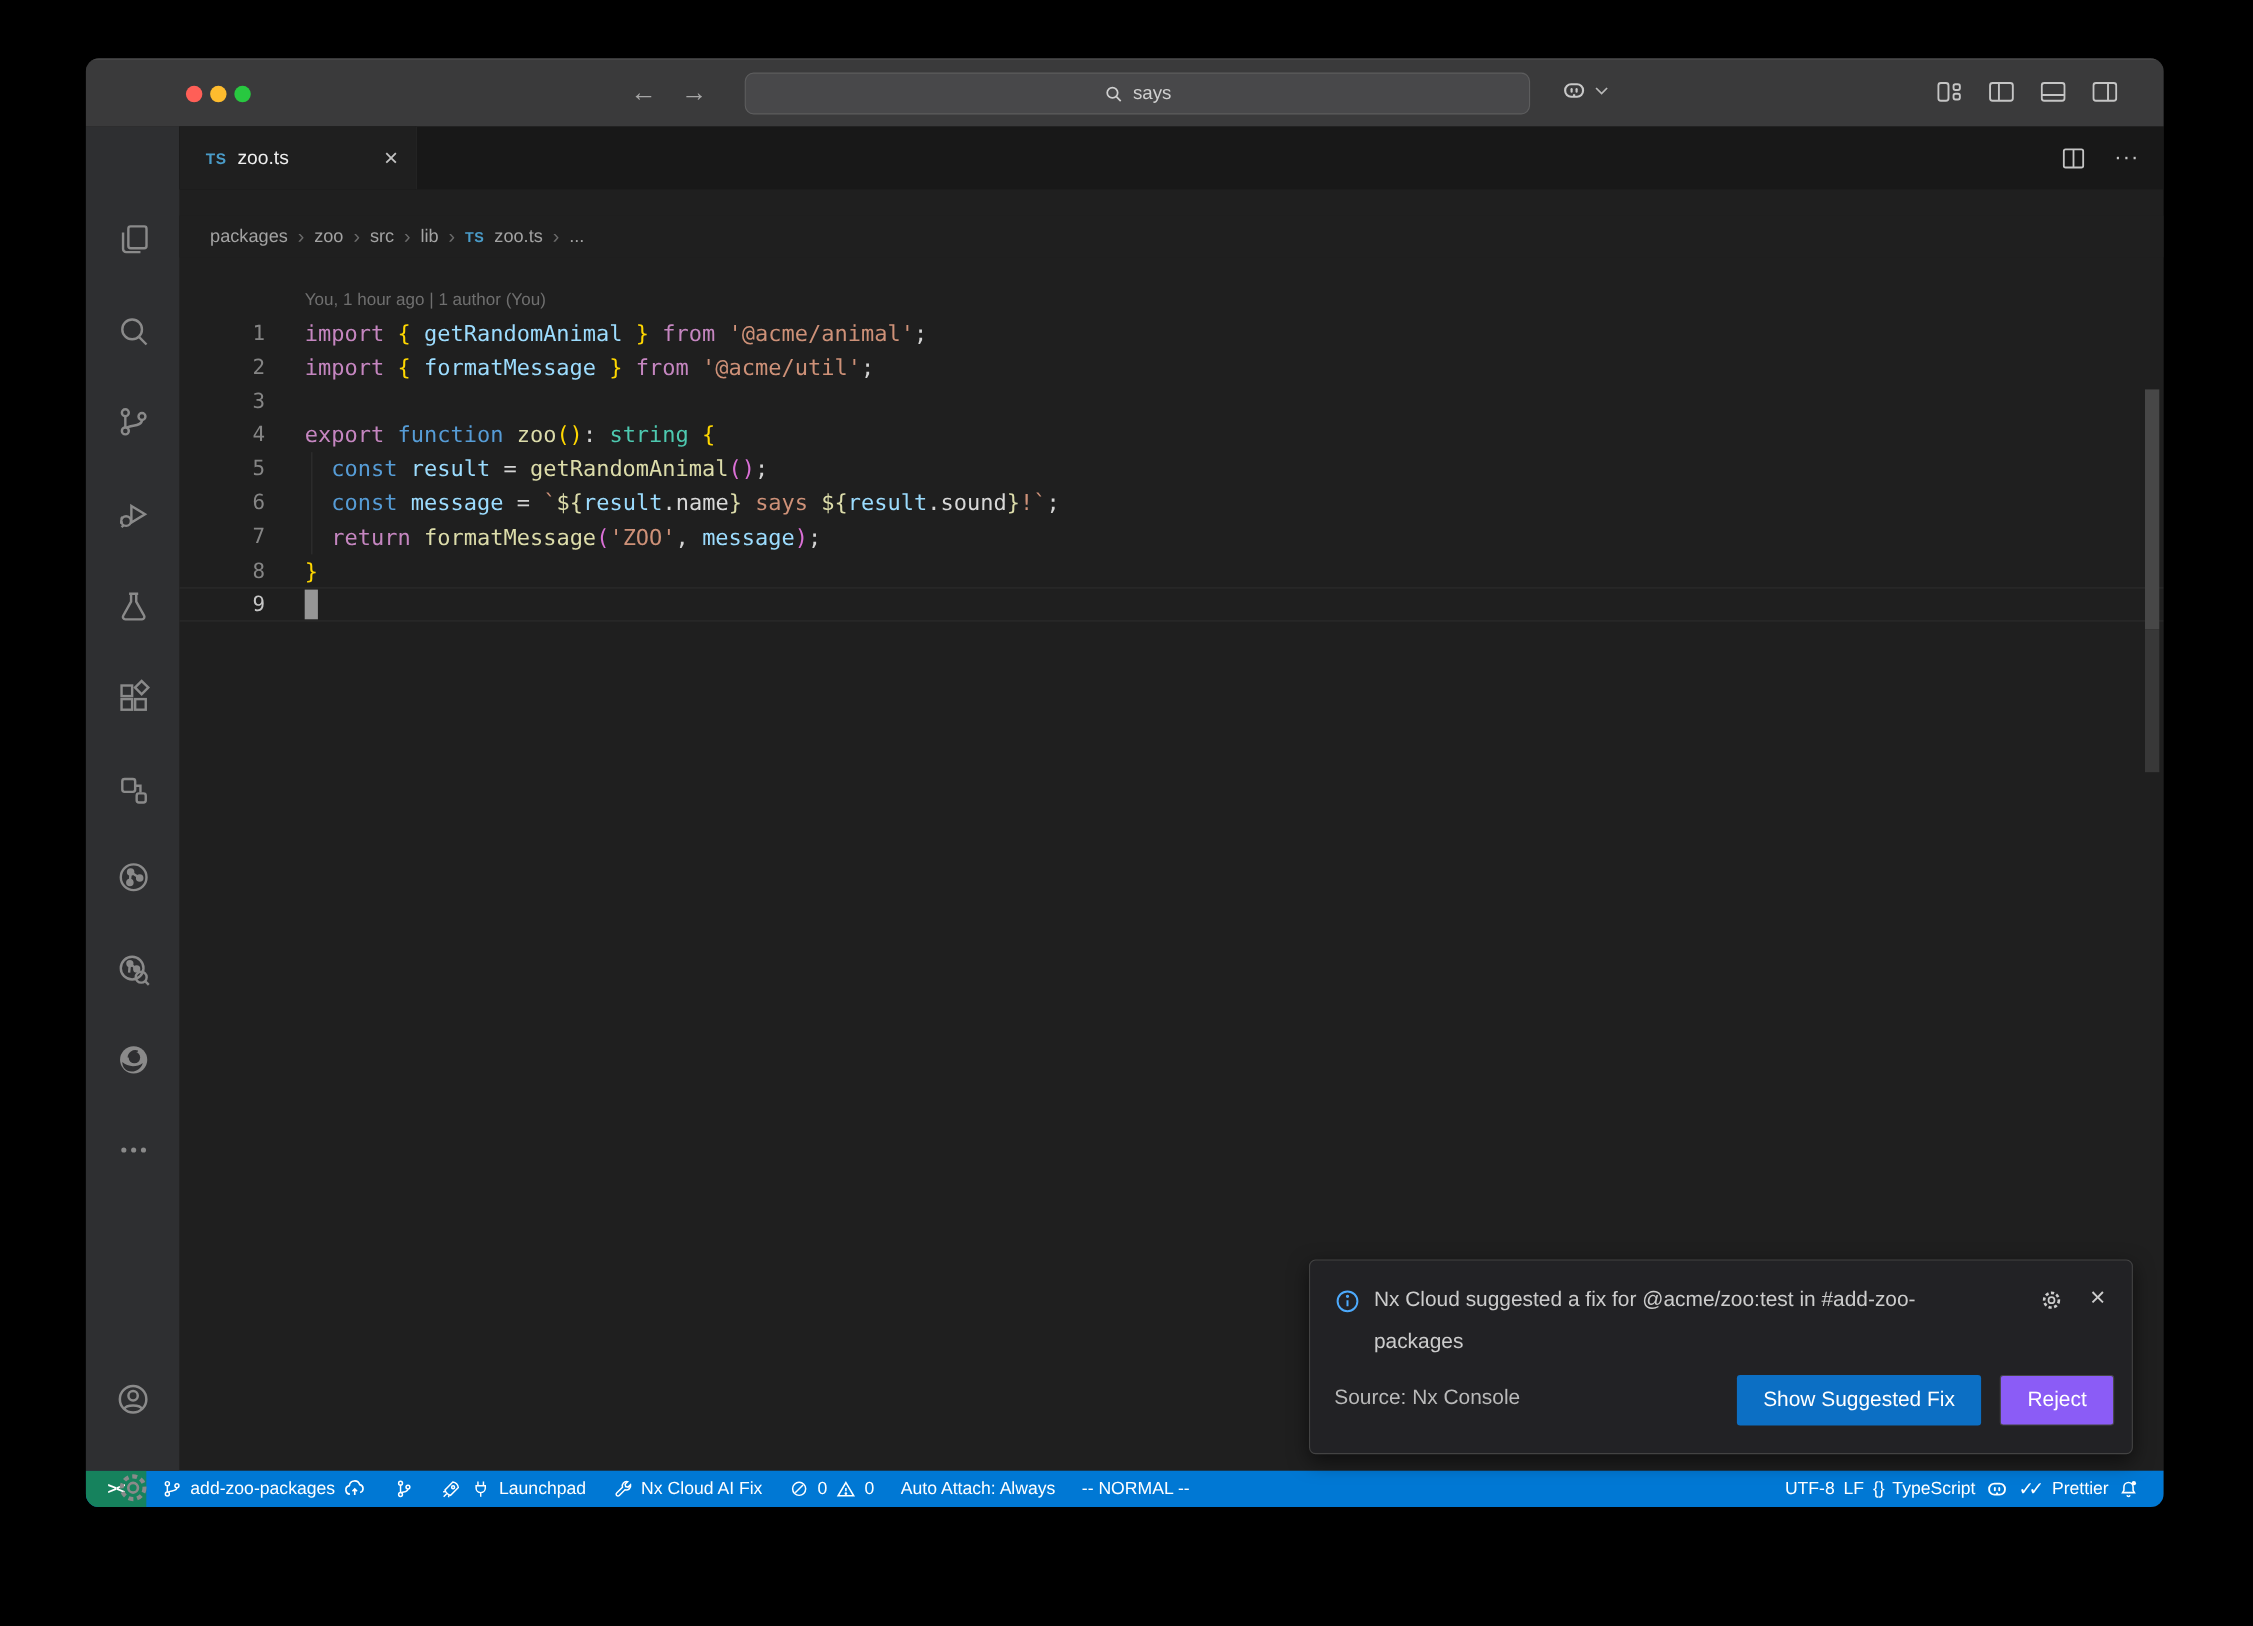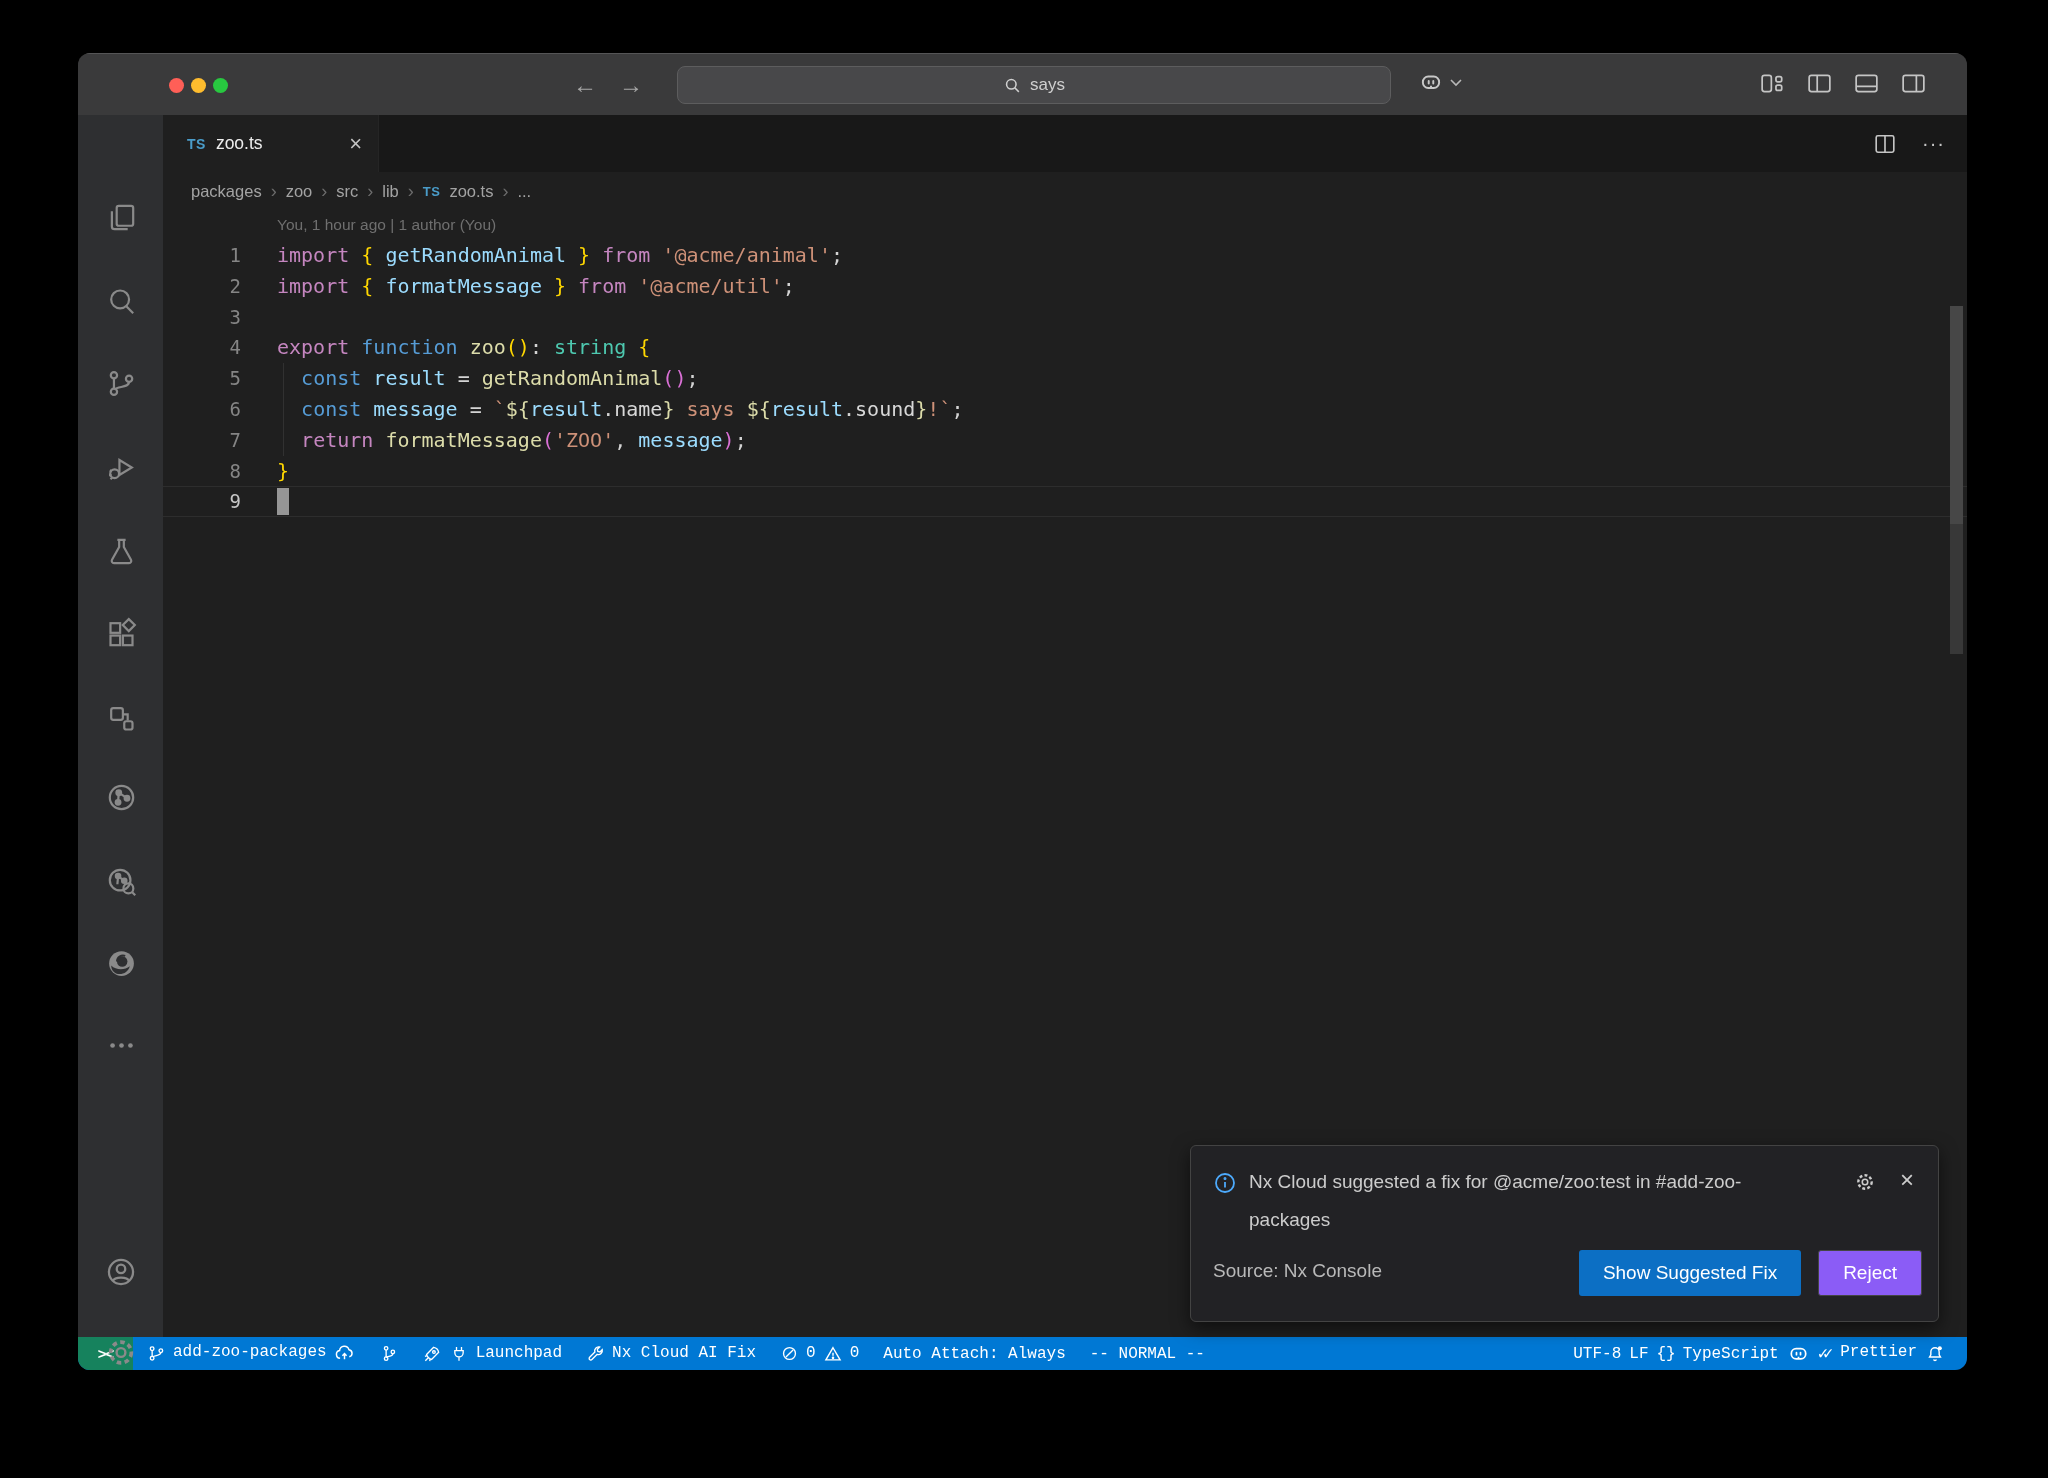--- a/index.html
+++ b/index.html
@@ -16,21 +16,21 @@
   .nav-arrows span{cursor:default;}
   .searchbox { position:absolute; left:599px; top:12px; width:714px; height:38px; background:#48484a;
                border:1px solid #5d5d5e; border-radius:8px; display:flex; align-items:center; justify-content:center;
                color:#cfcfcf; font-size:17px; gap:8px; }
   .copilot-menu { position:absolute; left:1340px; top:15px; display:flex; align-items:center; gap:6px; color:#c8c8c8; }
   .layout-controls { position:absolute; right:42px; top:20px; display:flex; gap:24px; align-items:center; }
   
   .main { flex:1; display:flex; min-height:0; }
   .activitybar { width:85px; background:#2e2f31; position:relative; flex:none; }
   .ab-icon { position:absolute; left:26px; width:34px; height:34px; display:flex; align-items:center; justify-content:center; }
-  .editorcol { flex:1; display:flex; flex-direction:column; position:relative; min-width:0; }
+  .editorcol { flex:1; display:flex; flex-direction:column; position:relative; min-width:0;gap:24px; }
   
   .tabbar { height:57px; background:#181818; display:flex; align-items:stretch; flex:none; position:relative; }
   .tab { width:216px; background:#1f1f1f; display:flex; align-items:center; padding:0 16px 0 24px; gap:10px; border-right:1px solid #252525; }
   .ts-badge { color:#4a9cc9; font-size:14px; font-weight:bold; letter-spacing:.5px; }
   .tab-label { color:#eeeeee; font-size:17.5px; }
   .tab-close { margin-left:auto; color:#c3c3c3; font-size:22px; line-height:22px; }
   .tab-actions { position:absolute; right:22px; top:0; height:57px; display:flex; align-items:center; gap:26px; color:#c5c5c5; }
   
   .breadcrumb { height:38px; display:flex; align-items:center; padding-left:28px; gap:9px; color:#a3a3a3; font-size:16.5px; flex:none; background:#1f1f1f; }
   .breadcrumb .sep { color:#6c6c6c; font-size:18px; }
@@ -45,21 +45,21 @@
   .ltext { padding-left:36px; white-space:pre; position:relative; }
   .cursor { position:absolute; left:36px; top:1px; width:12px; height:27px; background:#969696; }
   .indent-guide { position:absolute; left:120px; top:153px; width:1px; height:93px; background:#313131; }
   .scroll-seg1 { position:absolute; right:4px; top:96px; width:13px; height:218px; background:#474747; }
   .scroll-seg2 { position:absolute; right:4px; top:314px; width:13px; height:130px; background:#383838; }
   
   .statusbar { height:33px; background:#0078d4; display:flex; align-items:stretch; color:#fff; font-size:16px; flex:none; }
   .sb-remote { width:55px; background:#16825d; display:flex; align-items:center; justify-content:center; font-weight:bold; letter-spacing:-1px; font-size:15px; flex:none; }
   .sb-left { display:flex; align-items:center; gap:16px; padding-left:10px; flex:1; min-width:0; }
   .sb-right { display:flex; align-items:center; padding-right:18px; }
-  .sb-item { display:flex; gap:7px; padding:0 4px; white-space:nowrap;font-family:Liberation Mono, monospace; }
+  .sb-item { display:flex; align-items:center; gap:7px; padding:0 4px; white-space:nowrap; }
   .sb-item svg { display:block; }
   .checks { letter-spacing:-5px; font-size:17px; padding-right:5px; }
   
   .toast { position:absolute; left:1112px; top:1092px; width:749px; height:177px; background:#222225;
            border:1px solid #434343; border-radius:6px; box-shadow:0 6px 18px rgba(0,0,0,.55); z-index:30; }
   .toast-msg { position:absolute; left:58px; top:17px; width:560px; color:#cccccc; font-size:19px; line-height:38px; }
   .toast-info { position:absolute; left:22px; top:25px; }
   .toast-gear { position:absolute; right:62px; top:25px; }
   .toast-close { position:absolute; right:24px; top:20px; color:#cccccc; font-size:24px; }
   .toast-source { position:absolute; left:22px; top:114px; color:#b9b9b9; font-size:19px; }

